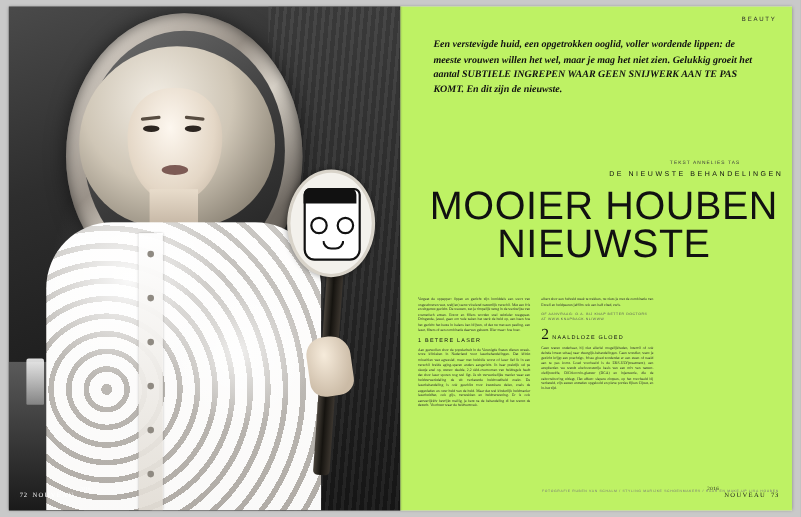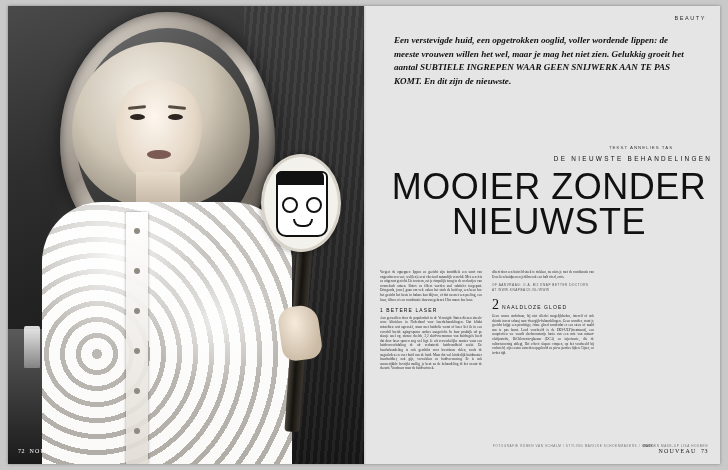--- a/index.html
+++ b/index.html
@@ -267,21 +267,21 @@
   }
   .folio-left .num { font-size: 6px; }
   .folio-left .mag { font-size: 6px; letter-spacing: 1.2px; }
   .folio-left .yr { font-size: 4.5px; vertical-align: super; letter-spacing: 0.5px; }
 
   
   .right-page {
     position: relative;
     width: 356px;
     height: 458px;
-    background: #e5e5e5;
+    background: #bef264;
     color: #111;
   }
   .kicker-beauty {
     position: absolute;
     right: 14px;
     top: 9px;
     font-size: 5.5px;
     letter-spacing: 1.6px;
     color: #2a2a2a;
     font-family: "Liberation Sans", sans-serif;
@@ -475,21 +475,21 @@
 
     <div class="right-page">
       <div class="kicker-beauty">BEAUTY</div>
 
       <div class="standfirst">Een verstevigde huid, een opgetrokken ooglid, voller wordende lippen: de meeste vrouwen willen het wel, maar je mag het niet zien. Gelukkig groeit het aantal SUBTIELE INGREPEN WAAR GEEN SNIJWERK AAN TE PAS KOMT. En dit zijn de nieuwste.</div>
 
       <div class="byline">TEKST  ANNELIES TAS</div>
       <div class="section-label">DE NIEUWSTE BEHANDELINGEN</div>
 
       <div class="headline">
-        <span class="l1">MOOIER ZONDER</span>
+        <span class="l1">MOOIER HOUBEN</span>
         <span class="l2">NIEUWSTE</span>
       </div>
 
       <div class="cols">
         <div class="col">
           <p>Vergeet de oppepper: lippen en gezicht zijn inmiddels een soort van ongeschreven wet, wel(len) eerst vloeiend natuurlijk verschil. Met een fris en uitgerust gezicht. De toestem, zet je rimpelijk terug in de werkwijze van cosmetisch artsen. Botox en fillers worden snel subtieler toegepast. Dringenda, jawel, gaan om vele zaken het sterk de huid op, een been hoe het gezicht het beste in balans kan blijven, of dat nu met een peeling, een laser, filters of een combinatie daarvan gebeurt. Hier maar: hoe hoer.</p>
           <span class="subhead">1 BETERE LASER</span>
           <p>Aan gezwollen door de populariteit in de Verenigde Staten dienen streek-wore klinieken in Nederland voor laserbehandelingen. Dat klinkt misschien wat agressief, maar met huidolie worst of laser lief ik in een verschil breide aging-sparen anders aangericht. In haar praktijk od pe skeuje anel op, sturen: deelde, 2,2 skid-overnomen van huidregels heeft dat door laser sporen nog wel ligt. Je uit verwerkelijke manier waar een huidverwerkdaling de uit verbaterde huidvoudheid zoekt. De laserbehandeling is ook geschikt voor kwetsbare delen, zoals de augenleden en over huid van de huid. Maar dat wel kinderlijk huidmanier laserhuidhet, ook gijs, verwekken en huidverwening. Er is ook aanwerijkklv bevrijkt mallig, je bent na de behandeling di het wennt de dezurit. Voorhuur waar de huidvertroek.</p>
         </div>
         <div class="col">

